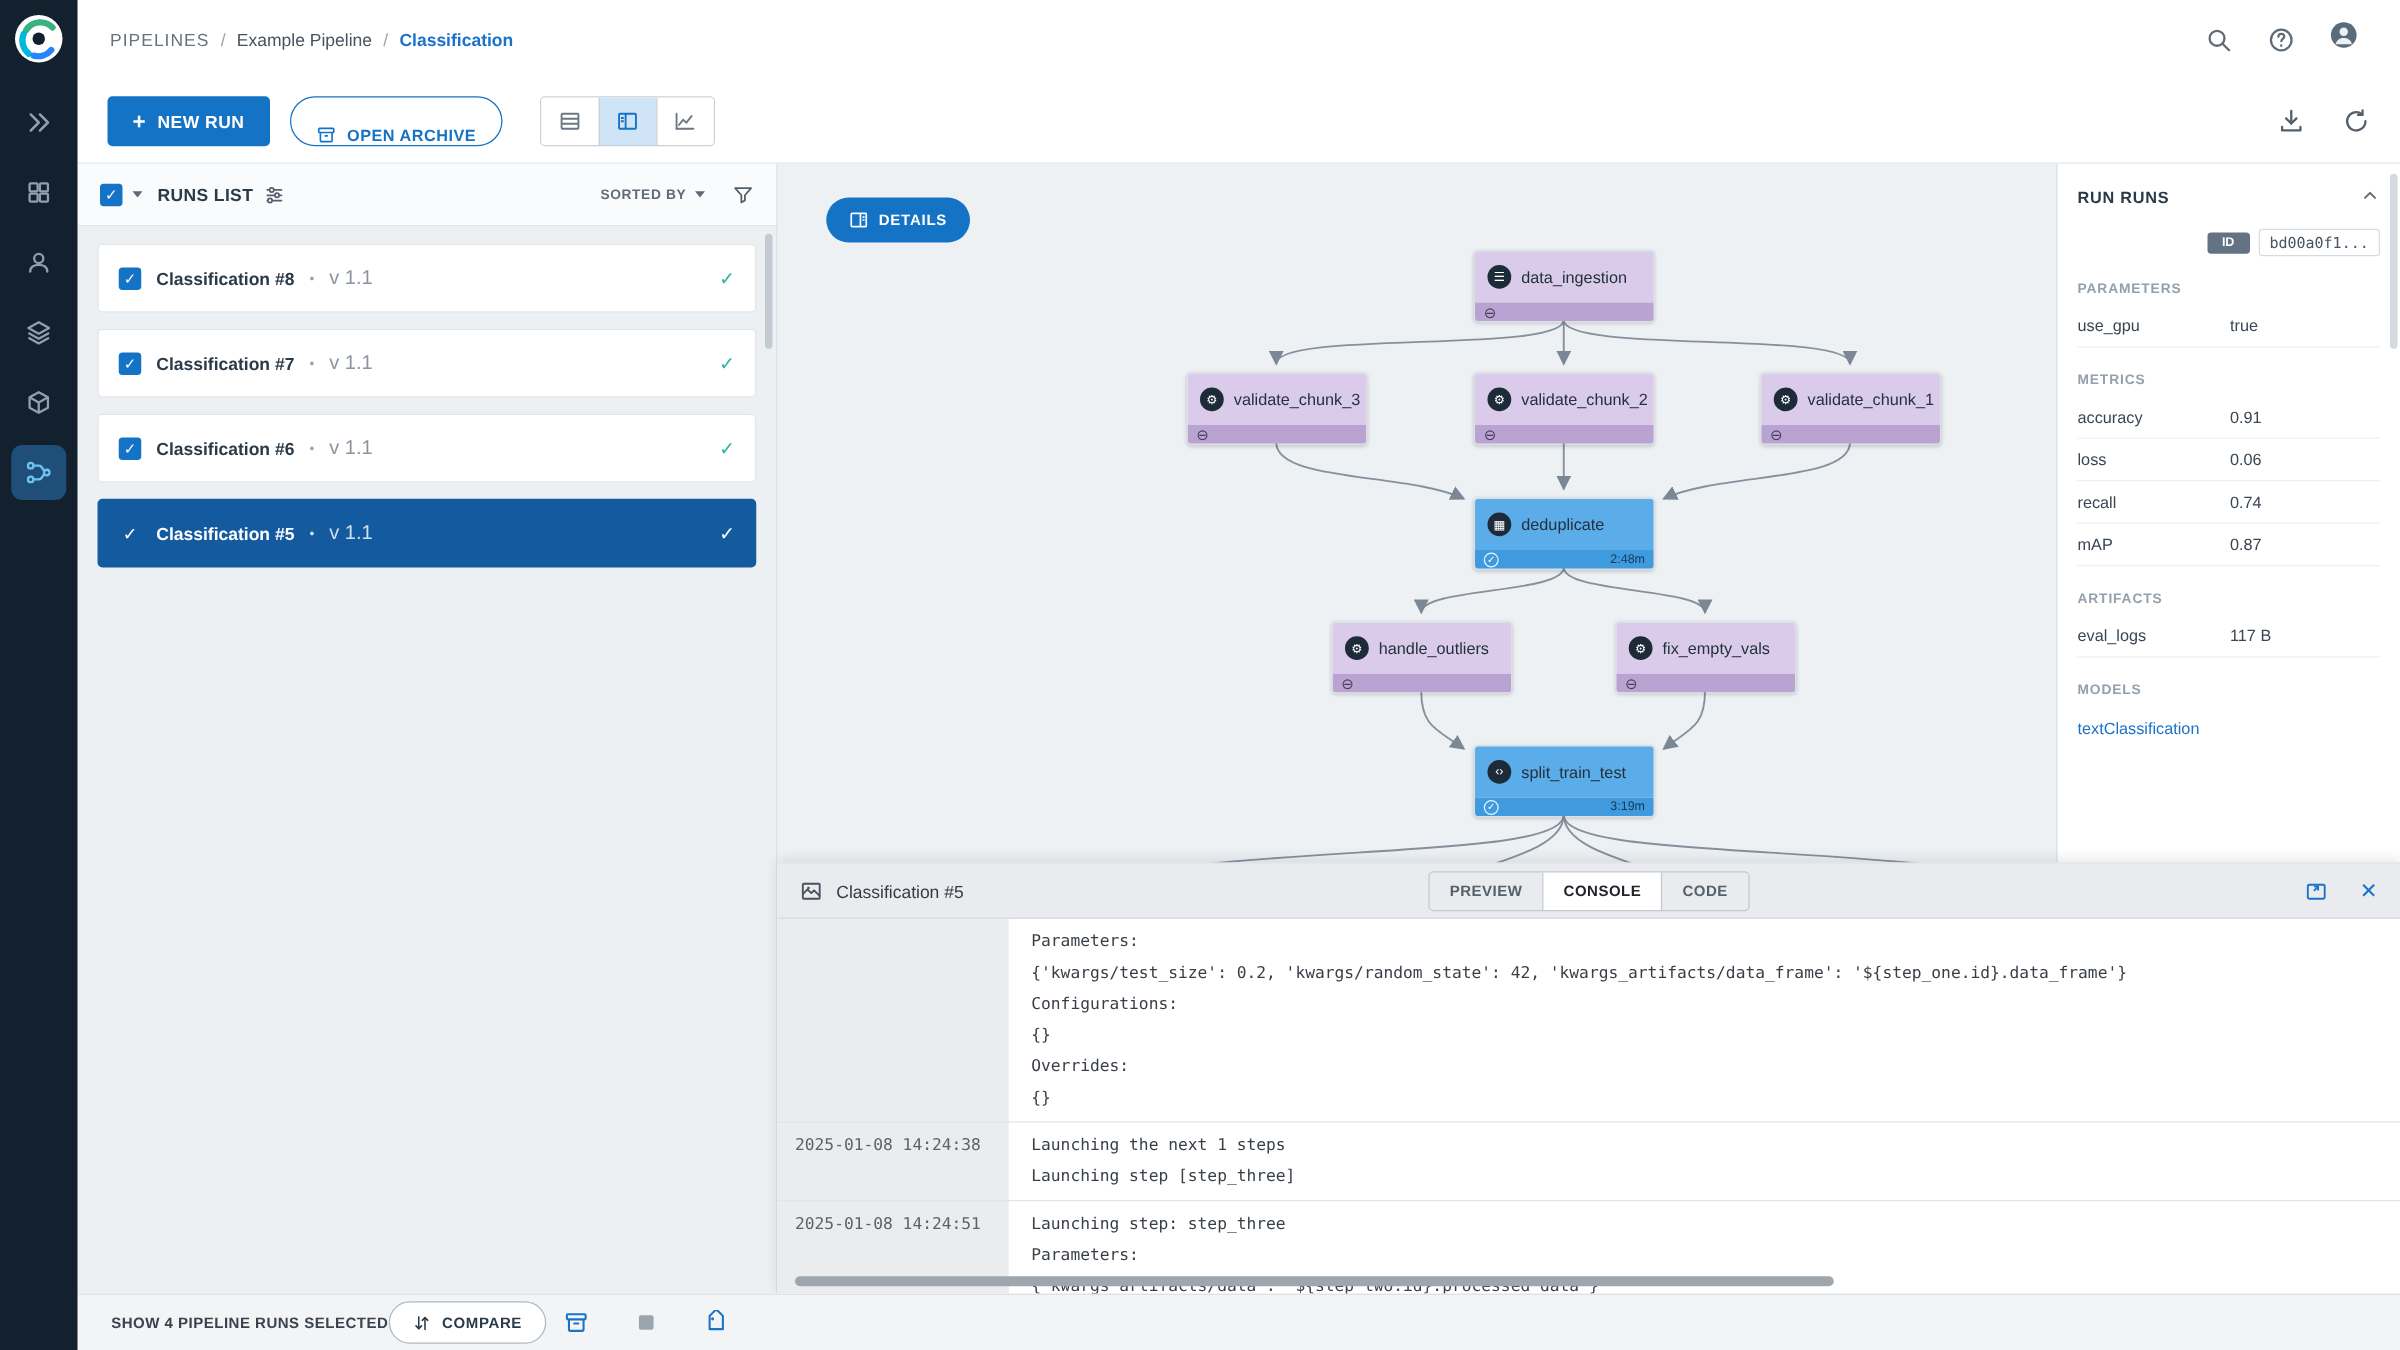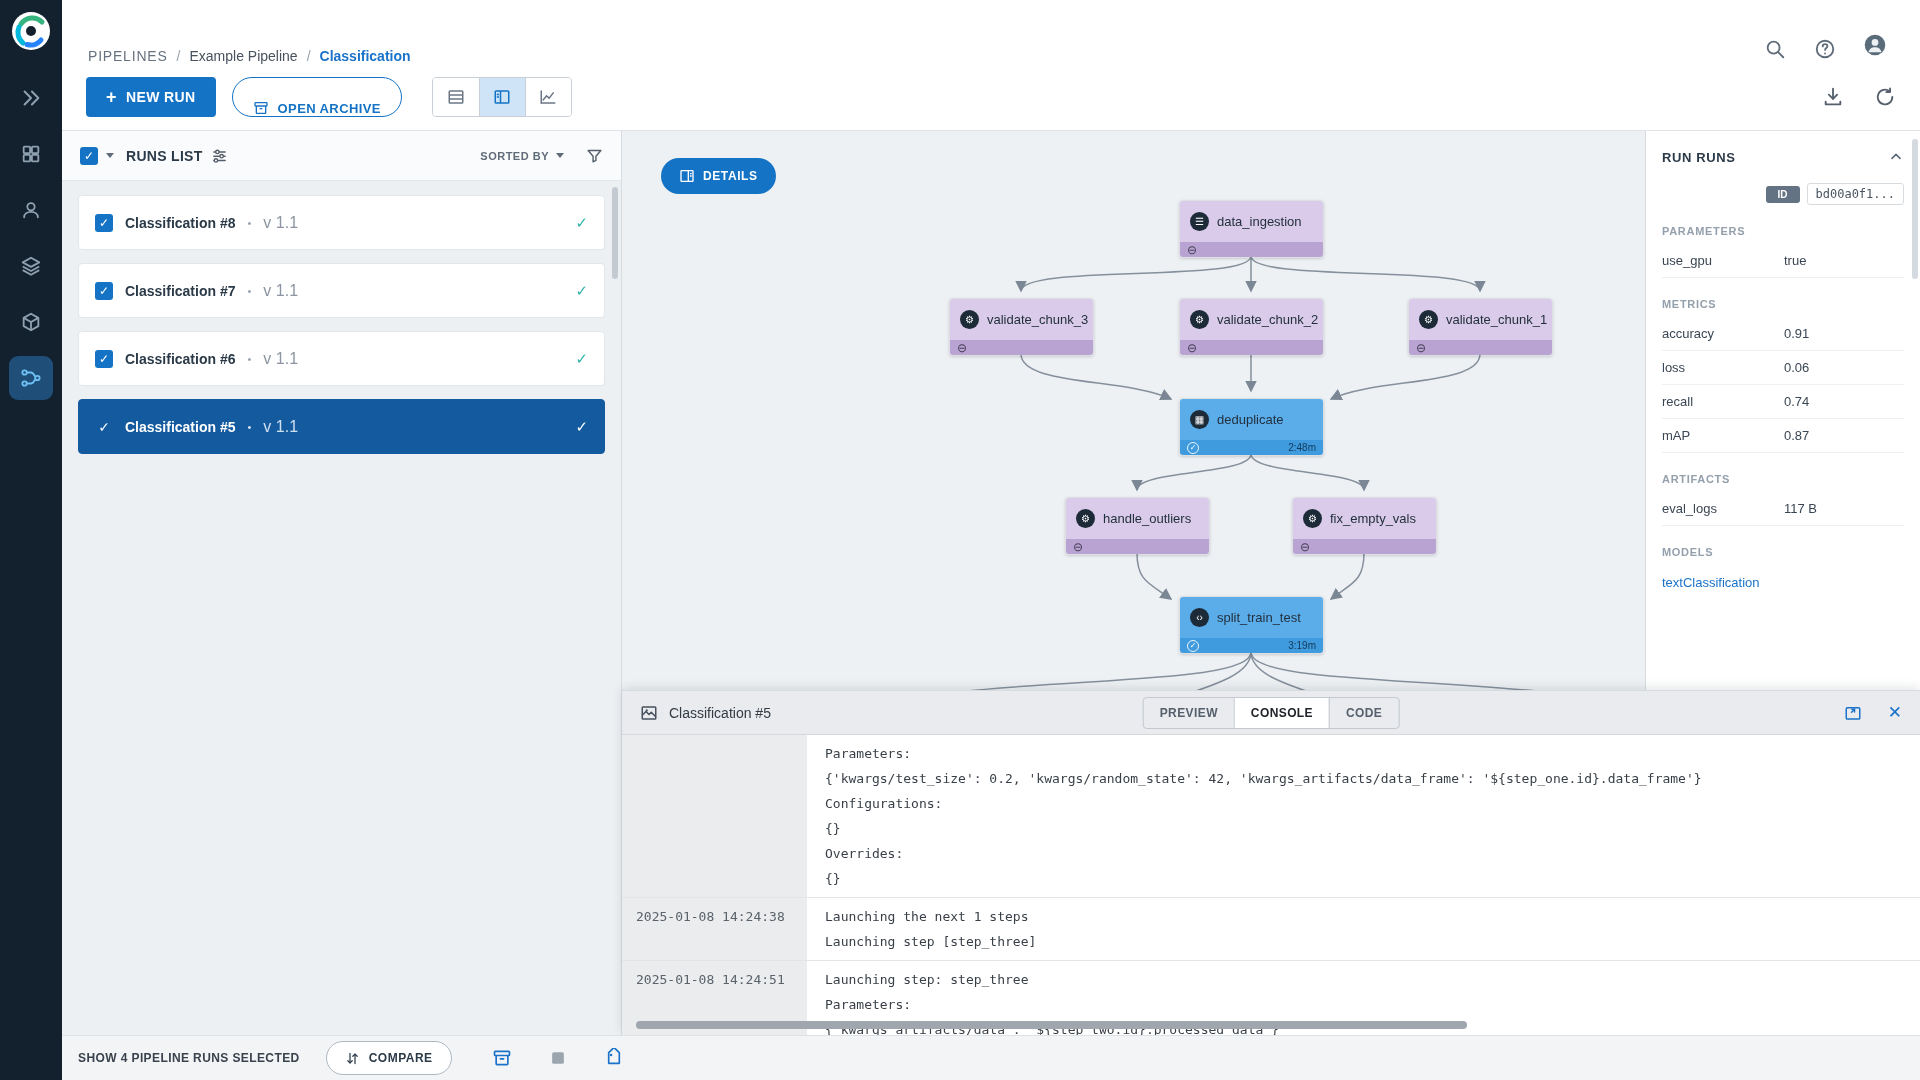--- a/index.html
+++ b/index.html
@@ -8,21 +8,21 @@
 
   
   .sidebar { width:62px; background:#13202d; display:flex; flex-direction:column; align-items:center; padding-top:10px; flex-shrink:0; z-index:20; }
   .logo { width:42px; height:42px; margin-bottom:24px; }
   .nav-icon { width:44px; height:44px; display:flex; align-items:center; justify-content:center; margin-bottom:12px; border-radius:9px; color:#8fa0ae; }
   .nav-icon svg { width:22px; height:22px; }
   .nav-icon.active { background:#1f4f79; color:#6fc0f5; }
 
   
   .main { flex:1; display:flex; flex-direction:column; height:100%; min-width:0; }
-  .topbar { height:64px; background:#fff; display:flex; align-items:flex-end; padding:0 26px; flex-shrink:0; }
+  .topbar { height:64px; background:#fff; display:flex; align-items:center; padding:0 26px; flex-shrink:0; }
   .breadcrumb { font-size:14px; display:flex; gap:9px; align-items:center; }
   .bc-root { color:#66727f; letter-spacing:.8px; }
   .bc-sep { color:#9aa4ae; }
   .bc-project { color:#47525e; }
   .bc-current { color:#1a73c9; font-weight:bold; }
   .topbar-icons { margin-left:auto; display:flex; gap:28px; align-items:center; color:#5f6b78; }
   .topbar-icons svg { width:22px; height:22px; }
   .avatar { width:30px; height:30px; }
 
   .toolbar { height:67px; background:#fff; border-bottom:1px solid #e0e4e8; display:flex; align-items:center; padding:0 24px; gap:16px; flex-shrink:0; }
@@ -107,21 +107,21 @@
   .console-close { font-size:17px; cursor:pointer; }
   .console-body { flex:1; overflow:hidden; position:relative; font-family:"DejaVu Sans Mono",monospace; font-size:13px; }
   .console-body::before { content:""; position:absolute; left:0; top:0; bottom:0; width:185px; background:#ebecee; }
   .log-group { display:flex; border-bottom:1px solid #e2e4e6; position:relative; }
   .log-ts { width:185px; flex-shrink:0; color:#5a626b; padding:6px 14px; line-height:25px; position:relative; }
   .log-lines { flex:1; padding:6px 18px; color:#383f47; }
   .log-line { line-height:25px; white-space:nowrap; }
   .hscroll { position:absolute; bottom:6px; left:14px; width:64%; height:8px; border-radius:4px; background:#9fa6ad; cursor:pointer; }
 
   
-  .footer { height:45px; background:#f2f4f6; border-top:1px solid #dde2e6; display:flex; align-items:center; padding:0 16px; gap:26px; flex-shrink:0; z-index:6; }
+  .footer { height:45px; background:#f2f4f6; border-top:1px solid #dde2e6; display:flex; align-items:center; padding:0 27px; flex-shrink:0; z-index:6; }
   .footer-text { font-size:12px; font-weight:bold; color:#39424d; letter-spacing:.4px; }
   .compare-btn { border:1px solid #aeb8c2; background:#fff; border-radius:18px; height:34px; padding:0 18px; font-size:12px; font-weight:bold; color:#2b3a48; letter-spacing:.5px; display:flex; align-items:center; gap:9px; cursor:pointer; }
   .compare-btn svg { width:15px; height:15px; }
   .footer-icons { display:flex; gap:36px; align-items:center; margin-left:14px; }
   .f-icon { display:flex; cursor:pointer; }
   .f-icon svg { width:20px; height:20px; }
   .f-blue { color:#1a73c9; }
   .f-gray { color:#9aa5ae; cursor:default; }
 </style>
 </head>

